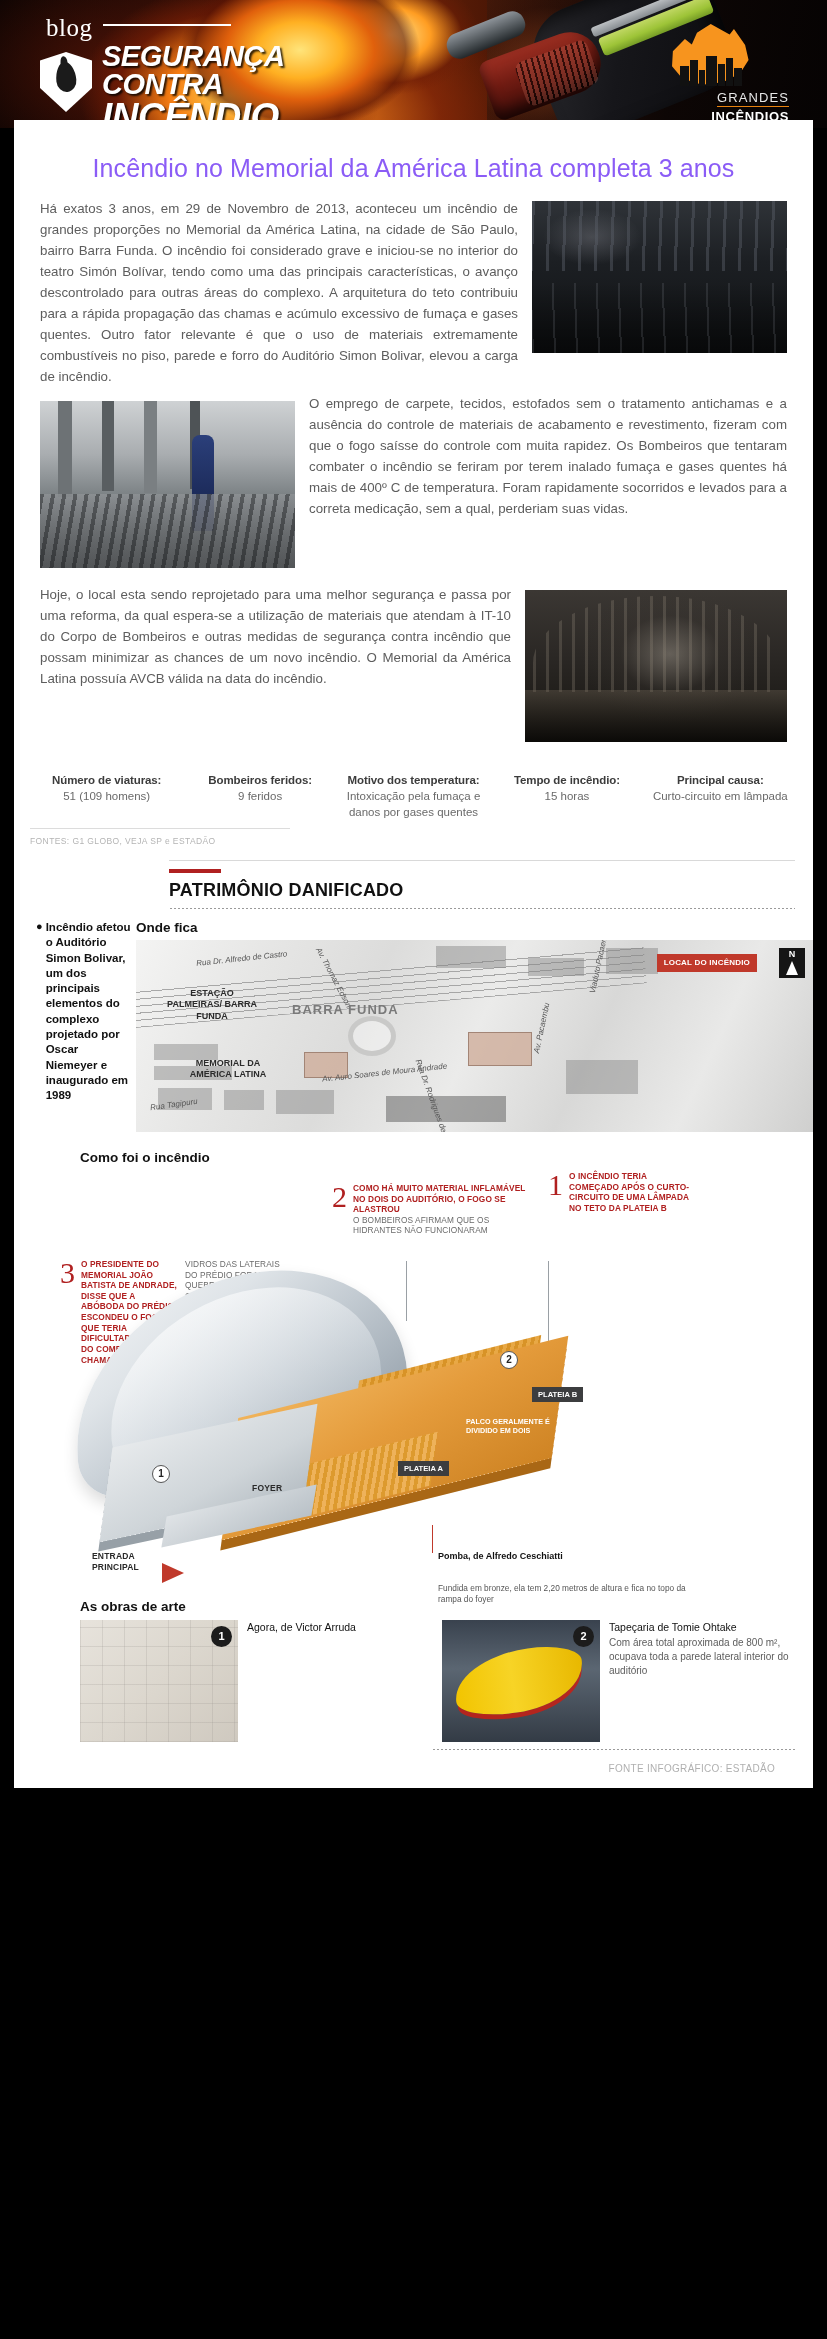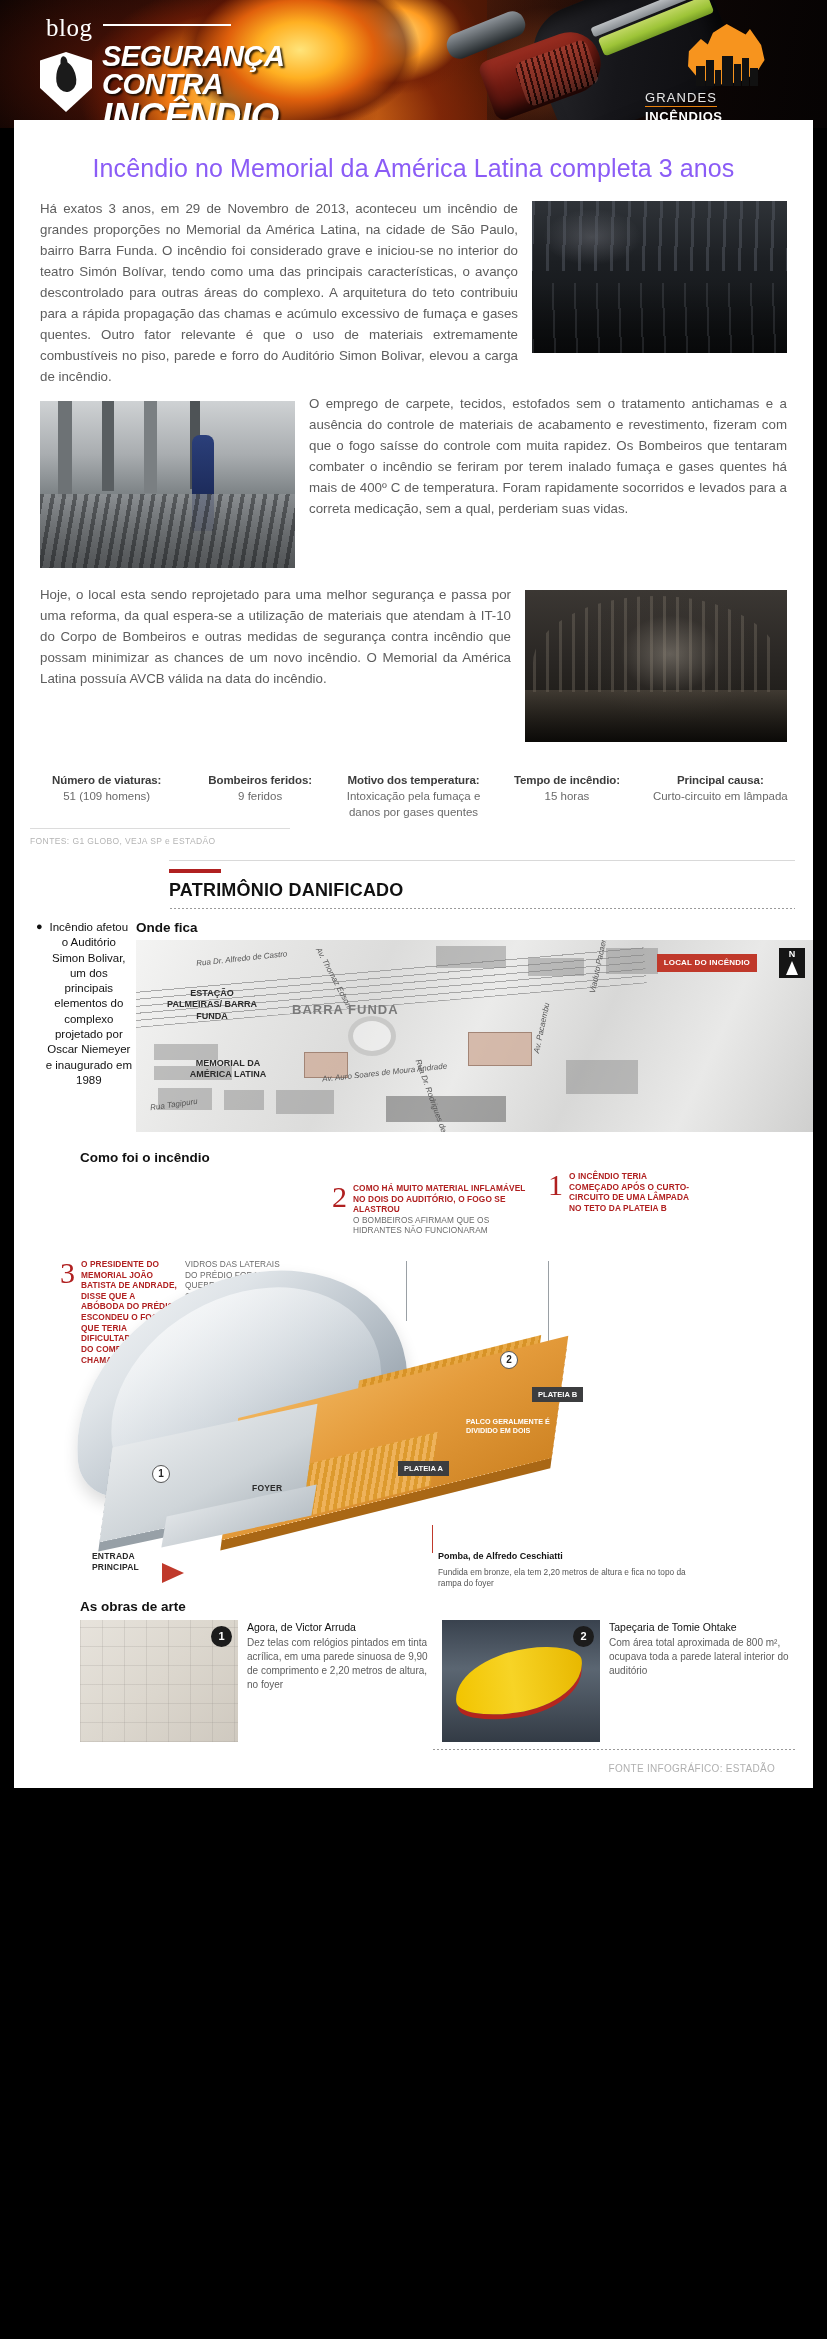--- a/index.html
+++ b/index.html
@@ -117,22 +117,22 @@
     background: #1b1b1b;
     border-radius: 50% 50% 50% 50% / 62% 62% 38% 38%;
     transform: rotate(-6deg);
   }
   .shield-flame:after{
     content:""; position:absolute; left:6px; top:-6px; width:7px; height:13px;
     background:#1b1b1b; border-radius:50% 50% 40% 40%;
   }
 
   .grandes {
-    position: absolute; right: 22px; top: 24px;
-    width: 160px; text-align: left;
+    position: absolute; right: 38px; top: 24px;
+    width: 160px; text-align: right;
   }
   .grandes-flame {
     position: relative; width: 86px; height: 62px; margin: 0 auto 2px;
   }
   .grandes-flame .fl {
     position: absolute; inset: 0;
     background: #f7941e;
     clip-path: polygon(52% 0%, 74% 17%, 79% 8%, 92% 34%, 96% 58%, 86% 80%, 66% 94%, 42% 98%, 19% 88%, 7% 68%, 8% 44%, 22% 24%, 30% 33%, 36% 14%);
   }
   .grandes-flame .city {
@@ -277,21 +277,21 @@
     height: 3px;
     background-image: radial-gradient(circle, #9a9a9a 0.7px, rgba(0,0,0,0) 0.8px);
     background-size: 4px 3px;
     background-repeat: repeat-x;
   }
 
   .info-body { display: flex; gap: 0; margin-top: 10px; }
   .info-left { width: 118px; padding-left: 22px; }
   .bullet-dot { color: #111; font-size: 11px; }
   .bullet-text {
-    font-size: 11.5px; color: #111; line-height: 1.33; font-weight: 400; text-align: center;
+    font-size: 11.5px; color: #111; line-height: 1.33; font-weight: 700;
   }
   .info-right { flex: 1; padding-left: 4px; }
   .sub-title { font-size: 13.5px; font-weight: bold; color: #111; margin-bottom: 5px; }
 
   
   .map {
     position: relative; width: 100%; height: 192px;
     background:
       linear-gradient(115deg, #f4f4f3 0%, #e6e6e5 18%, #dcdcdb 34%, #ebebea 50%, #d8d8d7 66%, #e9e9e8 82%, #cfcfce 100%);
     overflow: hidden;
@@ -414,21 +414,21 @@
     position:absolute; left: 148px; top: 398px; width: 0; height: 0;
     border-top: 10px solid transparent; border-bottom: 10px solid transparent;
     border-left: 22px solid #c0392b;
   }
   .leader { position:absolute; background:#9aa0a5; }
 
   .pomba-note {
     position:absolute; left: 424px; top: 386px; width: 250px;
   }
   .pomba-t { font-size: 9px; font-weight: bold; color: #111; line-height:1.3; }
-  .pomba-d { font-size: 8.3px; color: #555; line-height: 1.32; margin-top: 4px; }
+  .pomba-d { font-size: 8.3px; color: #555; line-height: 1.32; margin-top: 20px; }
 
   
   .art-section { padding: 4px 18px 0 66px; }
   .art-title { font-size: 13.5px; font-weight: bold; color: #111; margin-bottom: 6px; }
   .art-row { display: flex; gap: 14px; }
   .art-card { display: flex; gap: 9px; width: 348px; }
   .art-img {
     position: relative; width: 158px; height: 122px; flex: none;
   }
   .art1-img {
@@ -682,21 +682,20 @@
     <div class="art-section">
       <div class="art-title">As obras de arte</div>
       <div class="art-row">
 
         <div class="art-card">
           <div class="art-img art1-img">
             <div class="art-badge">1</div>
           </div>
           <div class="art-txt">
             <div class="art-h">Agora, de Victor Arruda</div>
-            <div class="art-p">Dez telas com relógios pintados em tinta acrílica, em uma parede sinuosa de 9,90 de comprimento e 2,20 metros de altura, no foyer</div>
           </div>
         </div>
 
         <div class="art-card">
           <div class="art-img art2-img">
             <div class="tapes"></div>
             <div class="art-badge">2</div>
           </div>
           <div class="art-txt">
             <div class="art-h">Tapeçaria de Tomie Ohtake</div>

